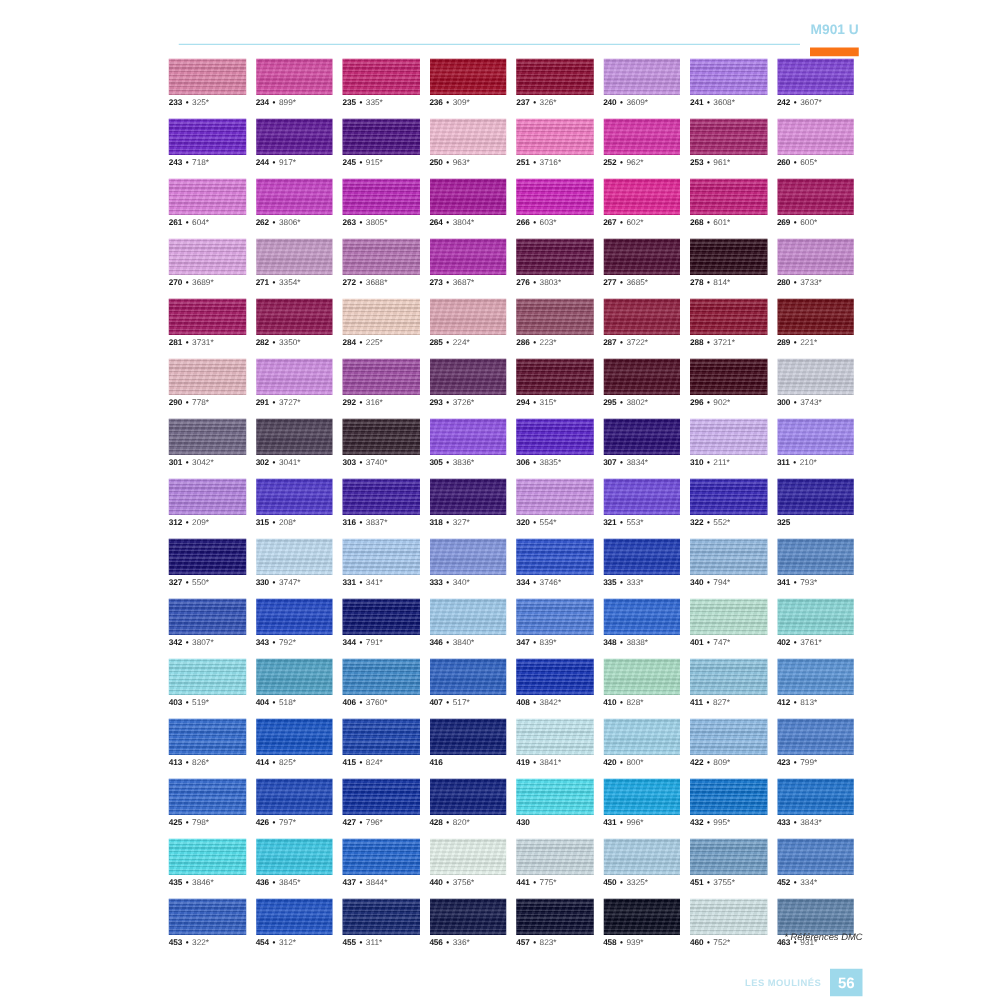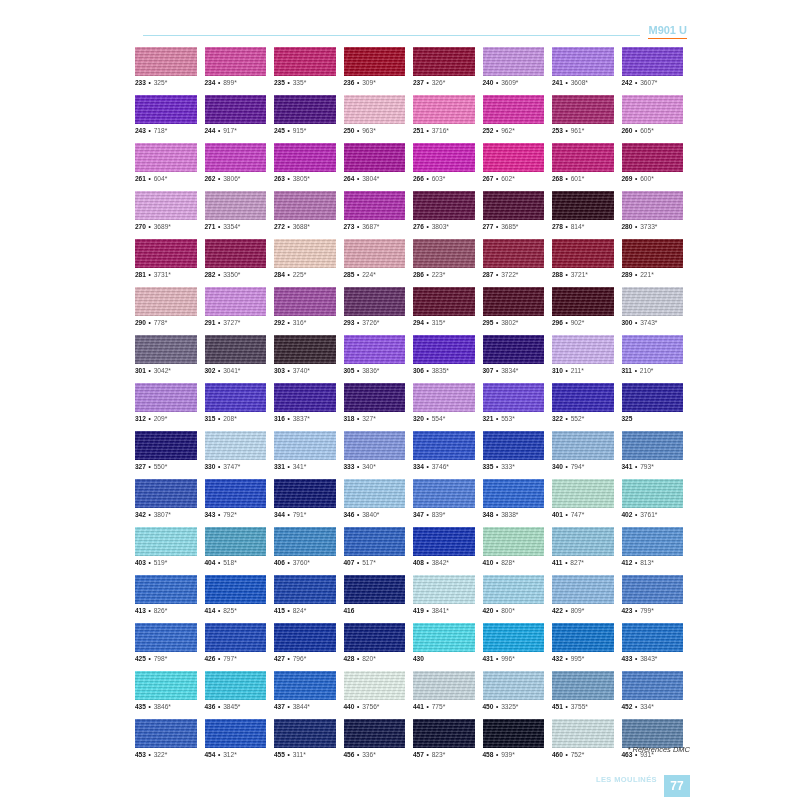--- a/index.html
+++ b/index.html
@@ -32,22 +32,22 @@
     background:#ace0ee;
     margin:0 8px;
     align-self:flex-end;
     margin-bottom:4px;
   }
   .header-code{
     color:#9fd7ea;
     font-size:11px;
     font-weight:bold;
     white-space:nowrap;
-    padding-bottom:1px;
-    border-bottom:1px solid #f97316;
+    padding-bottom:7px;
+    border-bottom:7px solid #f97316;
     line-height:1.3;
   }
 
   
   .grid{
     position:absolute;left:135px;top:47px;
     width:556px;
   }
   .row{
     display:flex;
@@ -98,21 +98,21 @@
   .label .b{color:#555;font-style:normal;}
 
   
   .footnote{
     position:absolute;right:110px;top:745px;
     font-size:7.5px;font-style:italic;color:#333;
     white-space:nowrap;
   }
   .footer{
     position:absolute;right:110px;top:775px;
-    display:flex;align-items:flex-start;
+    display:flex;align-items:center;
   }
   .footer-label{
     color:#bfe4f0;font-size:7.5px;font-weight:bold;
     letter-spacing:.4px;
     display:flex;align-items:center;
     padding-right:7px;
     white-space:nowrap;
   }
   .page-num{
     background:#9ed9eb;color:#ffffff;
@@ -881,16 +881,16 @@
           </div>
           <div class="label"><span class="a">463</span><span class="dot"> • </span><span class="b">931*</span></div>
         </div>
       </div>
     </div>
 
   <div class="footnote">* Références DMC</div>
 
   <div class="footer">
     <div class="footer-label">LES MOULINÉS</div>
-    <div class="page-num">77</div>
+    <div class="page-num">56</div>
   </div>
 
 </div>
 
 </body></html>

